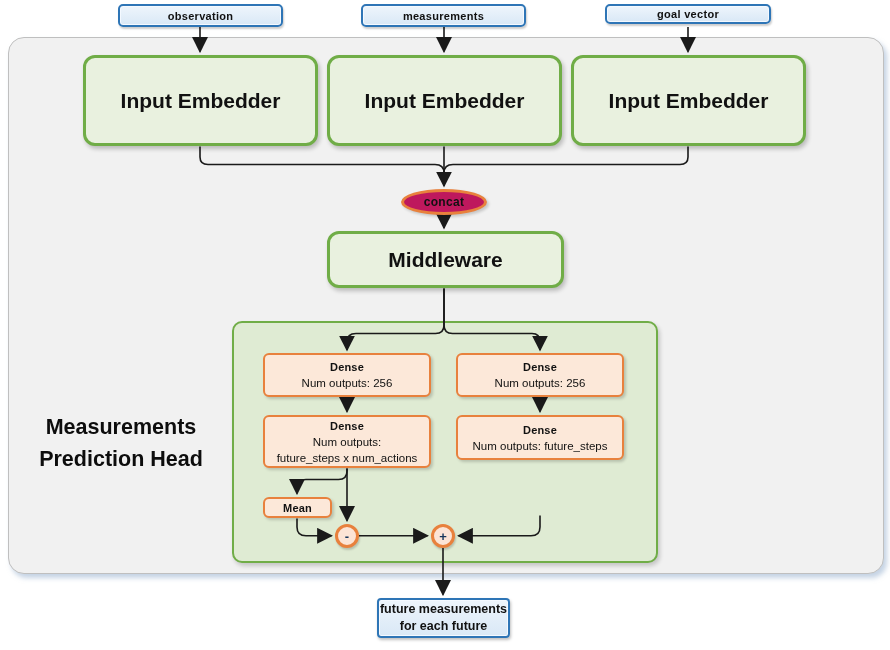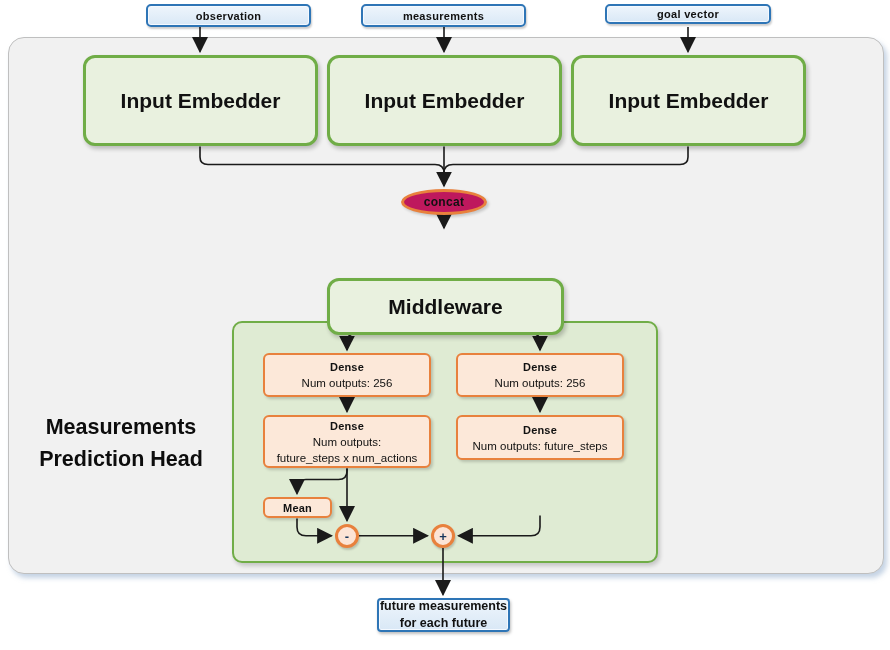--- a/index.html
+++ b/index.html
@@ -65,21 +65,21 @@
       <path d="M540,397.5 L540,411.5" marker-end="url(#arw)"></path>
       <path d="M347,468.5 L347,471 Q347,479.5 338.5,479.5 L306,479.5 Q297,479.5 297,486 L297,493.5" marker-end="url(#arw)"></path>
       <path d="M347,468.5 L347,520.5" marker-end="url(#arw)"></path>
       <path d="M297,518.5 L297,527 Q297,535.8 306,535.8 L331.5,535.8" marker-end="url(#arw)"></path>
       <path d="M359,535.8 L427.5,535.8" marker-end="url(#arw)"></path>
       <path d="M540,515.5 L540,527 Q540,535.8 531,535.8 L458.5,535.8" marker-end="url(#arw)"></path>
       <path d="M443,548 L443,594.5" marker-end="url(#arw)"></path>
     </g>
   </svg>
 
-  <div class="node chip" style="left:118px;top:4px;width:165px;height:23px;margin-left:28px;">
+  <div class="node chip" style="left:118px;top:4px;width:165px;height:23px;">
     <span>observation</span>
   </div>
   <div class="node chip" style="left:361px;top:4px;width:165px;height:23px;">
     <span>measurements</span>
   </div>
   <div class="node chip" style="left:605px;top:4px;width:166px;height:20px;justify-content:center;">
     <span>goal vector</span>
   </div>
 
   <div class="node greenbox" style="left:83px;top:55px;width:235px;height:91px;">
@@ -89,21 +89,21 @@
     <span>Input Embedder</span>
   </div>
   <div class="node greenbox" style="left:571px;top:55px;width:235px;height:91px;">
     <span>Input Embedder</span>
   </div>
 
   <div class="node ellipse" style="left:401px;top:189px;width:86px;height:26px;">
     <span>concat</span>
   </div>
 
-  <div class="node greenbox" style="left:327px;top:231px;width:237px;height:57px;margin-top:47px;">
+  <div class="node greenbox" style="left:327px;top:231px;width:237px;height:57px;">
     <span>Middleware</span>
   </div>
 
   <div class="head-label">
     <span style="display:block">Measurements</span>
     <span style="display:block">Prediction Head</span>
   </div>
 
   <div class="node orangebox" style="left:263px;top:353px;width:168px;height:44px;">
     <span class="b1">Dense</span>
@@ -127,18 +127,18 @@
     <span class="b1" style="font-size:11px">Mean</span>
   </div>
 
   <div class="node opcircle" style="left:335px;top:524px;">
     <span>-</span>
   </div>
   <div class="node opcircle" style="left:431px;top:524px;">
     <span>+</span>
   </div>
 
-  <div class="node outbox" style="left:377px;top:598px;width:133px;height:34px;">
+  <div class="node outbox" style="left:377px;top:598px;width:133px;height:40px;">
     <span>future measurements</span>
     <span>for each future</span>
   </div>
 
 </div>
 
 </body></html>

